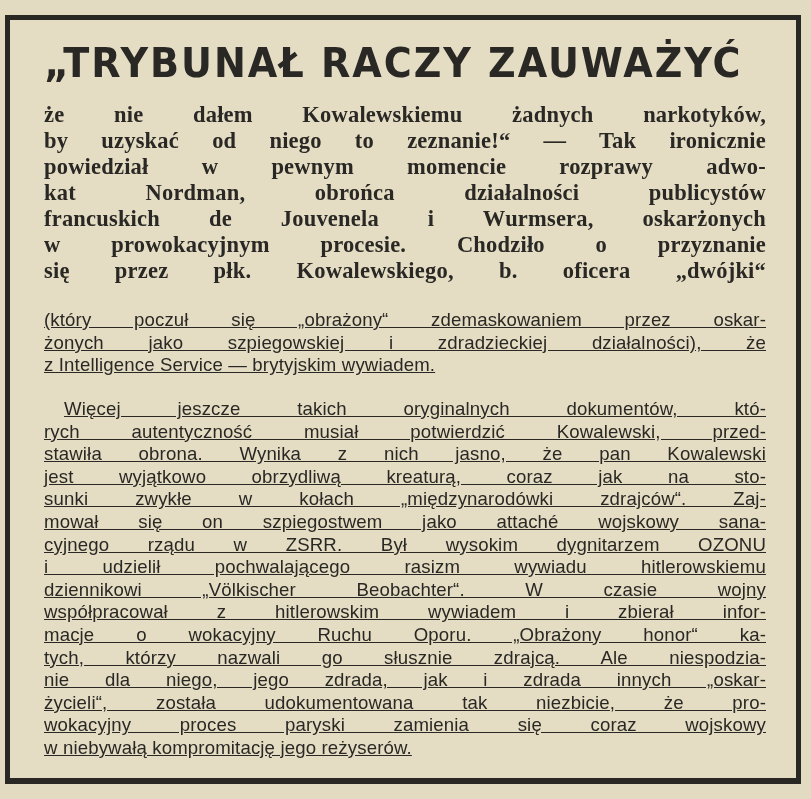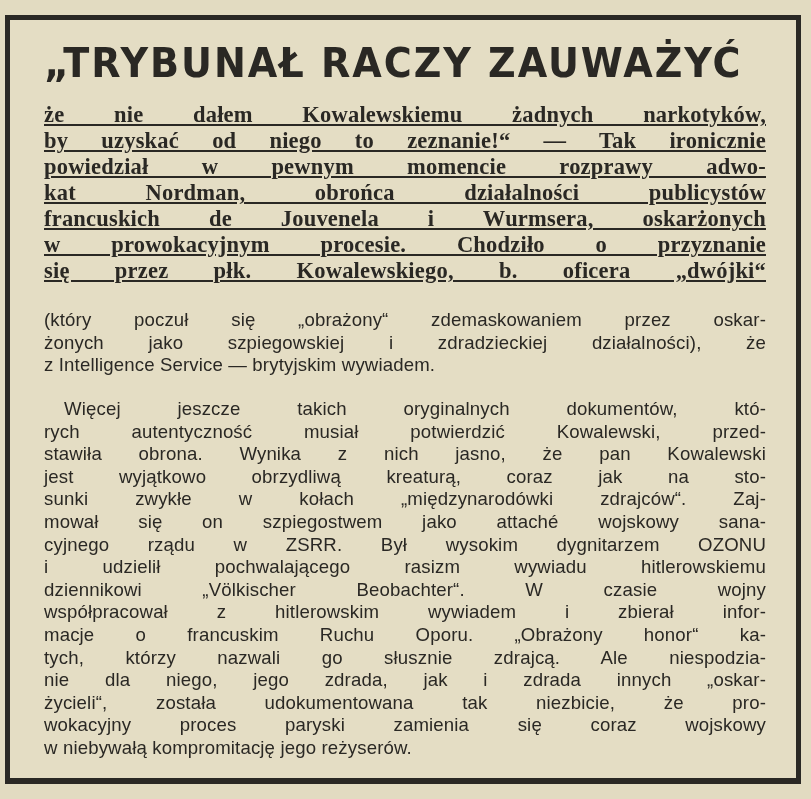--- a/index.html
+++ b/index.html
@@ -51,27 +51,27 @@
       display: block;
       font-family: "Liberation Serif", serif;
       font-weight: bold;
       font-size: 22.5px;
       line-height: 26px;
       height: 26px;
       white-space: nowrap;
       text-align: justify;
       text-align-last: justify;
       letter-spacing: 0.2px;
-      text-decoration: underline;
     }
     .body-text {
       position: absolute;
       left: 44px;
       width: 722px;
       margin: 0;
+      text-decoration: underline;
     }
     .body-text .line {
       display: block;
       font-family: "Liberation Sans", sans-serif;
       font-size: 18.6px;
       line-height: 22.6px;
       height: 22.6px;
       white-space: nowrap;
       text-align: justify;
       text-align-last: justify;
@@ -111,19 +111,19 @@
   <span class="line indent">Więcej jeszcze takich oryginalnych dokumentów, któ-</span>
   <span class="line">rych autentyczność musiał potwierdzić Kowalewski, przed-</span>
   <span class="line">stawiła obrona. Wynika z nich jasno, że pan Kowalewski</span>
   <span class="line">jest wyjątkowo obrzydliwą kreaturą, coraz jak na sto-</span>
   <span class="line">sunki zwykłe w kołach „międzynarodówki zdrajców“. Zaj-</span>
   <span class="line">mował się on szpiegostwem jako attaché wojskowy sana-</span>
   <span class="line">cyjnego rządu w ZSRR. Był wysokim dygnitarzem OZONU</span>
   <span class="line">i udzielił pochwalającego rasizm wywiadu hitlerowskiemu</span>
   <span class="line">dziennikowi „Völkischer Beobachter“. W czasie wojny</span>
   <span class="line">współpracował z hitlerowskim wywiadem i zbierał infor-</span>
-  <span class="line">macje o francuskim Ruchu Oporu. „Obrażony honor“ ka-</span>
+  <span class="line">macje o wokacyjny Ruchu Oporu. „Obrażony honor“ ka-</span>
   <span class="line">tych, którzy nazwali go słusznie zdrajcą. Ale niespodzia-</span>
   <span class="line">nie dla niego, jego zdrada, jak i zdrada innych „oskar-</span>
   <span class="line">życieli“, została udokumentowana tak niezbicie, że pro-</span>
   <span class="line">wokacyjny proces paryski zamienia się coraz wojskowy</span>
   <span class="line last">w niebywałą kompromitację jego reżyserów.</span>
 </div>
 
 </body></html>

